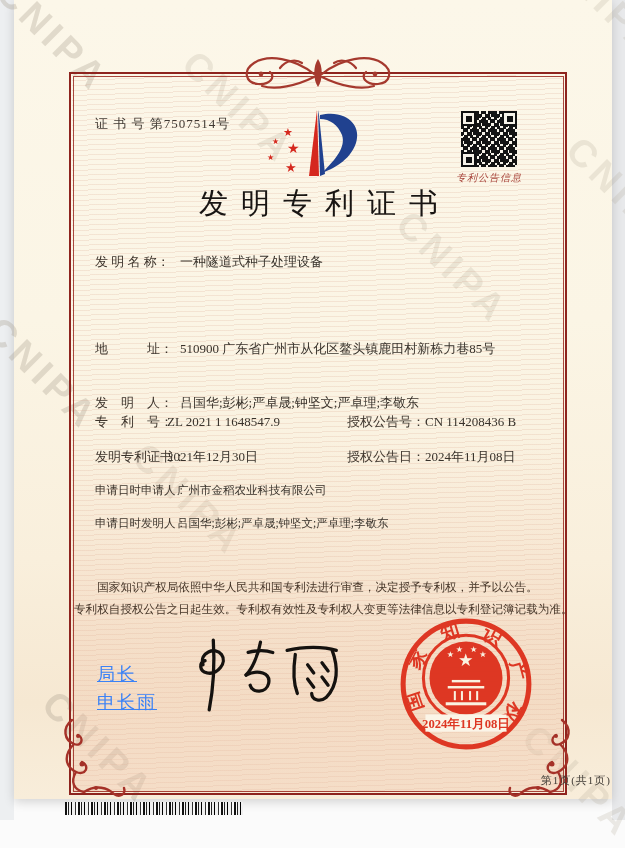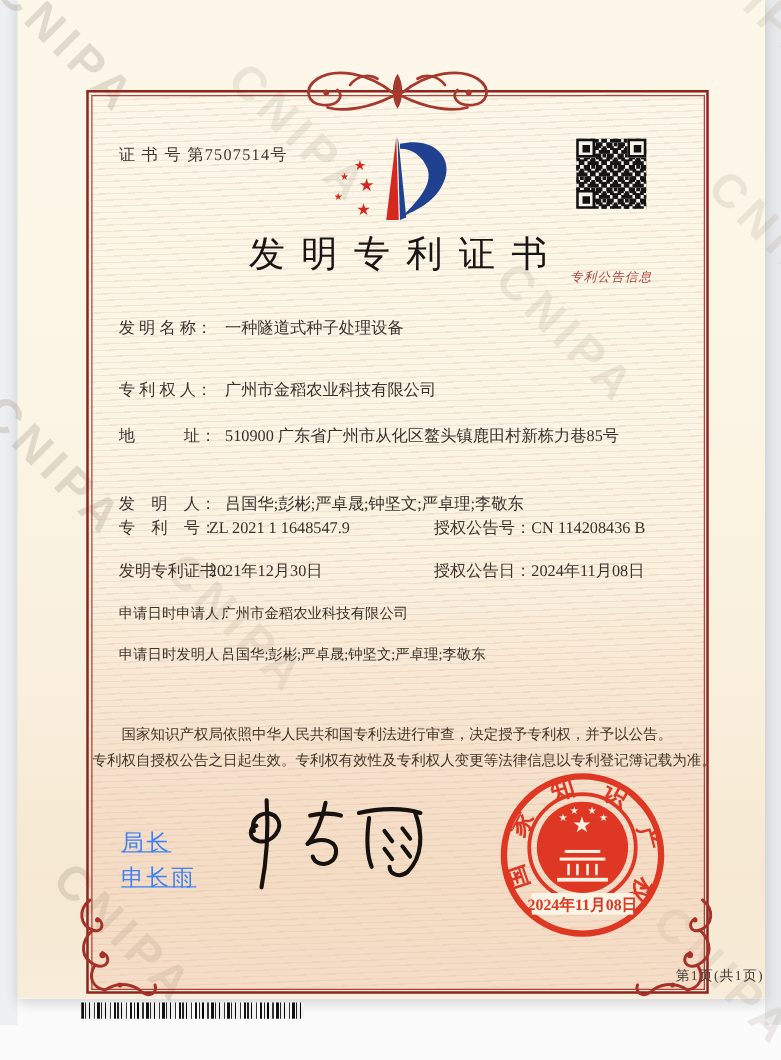--- a/index.html
+++ b/index.html
@@ -27,21 +27,21 @@
   .title{position:absolute;left:69px;top:184px;width:499px;text-align:center;
          font-size:29px;font-weight:400;letter-spacing:13px;text-indent:13px;color:#191513;}
   .qr{position:absolute;left:461px;top:111px;width:56px;height:56px;background:
         repeating-conic-gradient(#141414 0% 25%,rgba(0,0,0,0) 0% 50%) 0 0/6px 6px,
         repeating-conic-gradient(#141414 0% 25%,rgba(0,0,0,0) 0% 50%) 2px 3px/9px 9px,
         #f6f2e8;}
   .finder{position:absolute;width:11px;height:11px;border:2.5px solid #111;background:#f6f2e8;}
   .finder::after{content:"";position:absolute;left:2.5px;top:2.5px;width:6px;height:6px;background:#111;}
   .finder.tl{left:0;top:0}.finder.tr{right:0;top:0}.finder.bl{left:0;bottom:0}
   .qr-caption{position:absolute;left:443px;top:171px;width:92px;text-align:center;
-              font-size:10px;letter-spacing:1px;color:#a8453c;font-style:italic;margin-top:44px;}
+              font-size:10px;letter-spacing:1px;color:#a8453c;font-style:italic;}
   .row{position:absolute;left:95px;width:460px;font-size:13px;color:#38322b;white-space:nowrap;}
   .row .lbl{display:inline-block;color:#3d342c;}
   .w85{width:85px}.w72{width:72px}.w78{width:78px}.w82{width:82px}
   .pair2{position:absolute;left:252px;top:0;}
   .row.small{font-size:11.5px;}
   .legal{position:absolute;left:74px;top:577px;width:486px;font-size:11.6px;
          line-height:22px;color:#443427;}
   .legal .l1{text-indent:2em;white-space:nowrap;}
   .legal .l2{white-space:nowrap;font-family:Liberation Mono, monospace;}
   .sig-label{position:absolute;left:97px;font-family:"Liberation Sans","DejaVu Sans",sans-serif;
@@ -132,23 +132,20 @@
     <div class="finder tl"></div>
     <div class="finder tr"></div>
     <div class="finder bl"></div>
   </div>
   <div class="qr-caption">专利公告信息</div>
 
   <div class="title">发明专利证书</div>
 
   <div class="row" style="top:253px">
     <span class="lbl w85">发 明 名 称：</span><span class="val">一种隧道式种子处理设备</span>
-  </div>
-  <div class="row" style="top:303px">
-    <span class="lbl w85">专 利 权 人：</span><span class="val">广州市金稻农业科技有限公司</span>
   </div>
   <div class="row" style="top:340px">
     <span class="lbl w85">地　　　址：</span><span class="val">510900 广东省广州市从化区鳌头镇鹿田村新栋力巷85号</span>
   </div>
   <div class="row" style="top:394px">
     <span class="lbl w85">发　明　人：</span><span class="val">吕国华;彭彬;严卓晟;钟坚文;严卓理;李敬东</span>
   </div>
   <div class="row" style="top:413px">
     <span class="lbl w72">专　利　号：</span><span class="val">ZL 2021 1 1648547.9</span>
     <span class="pair2">

